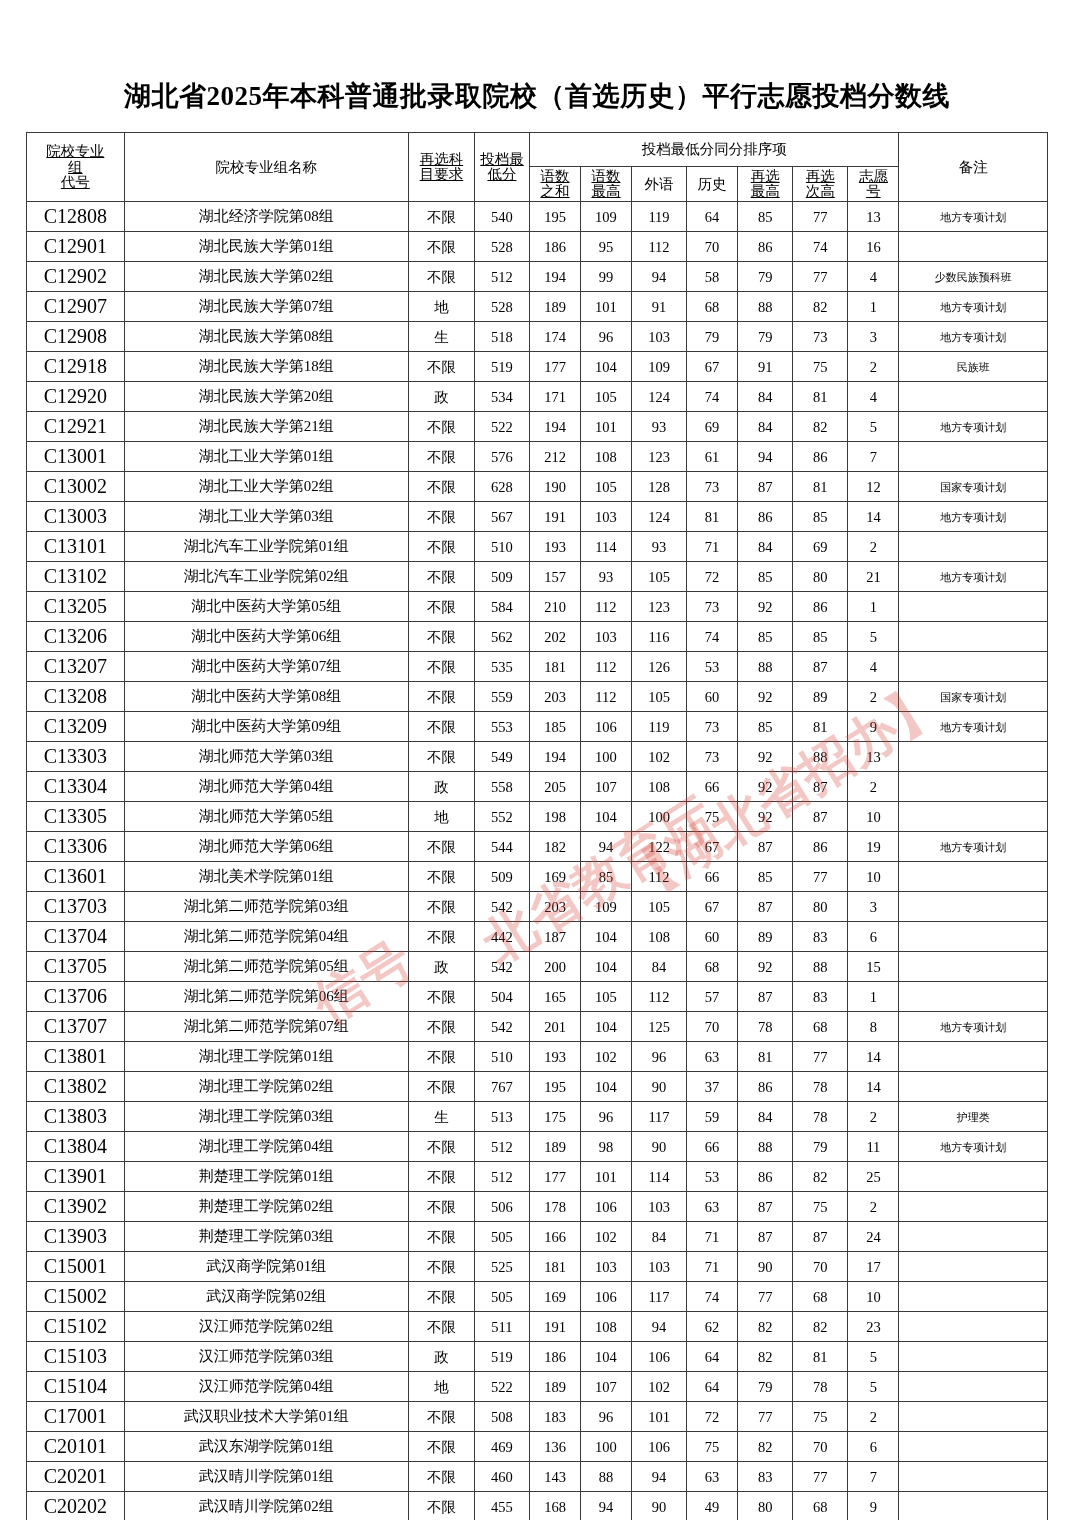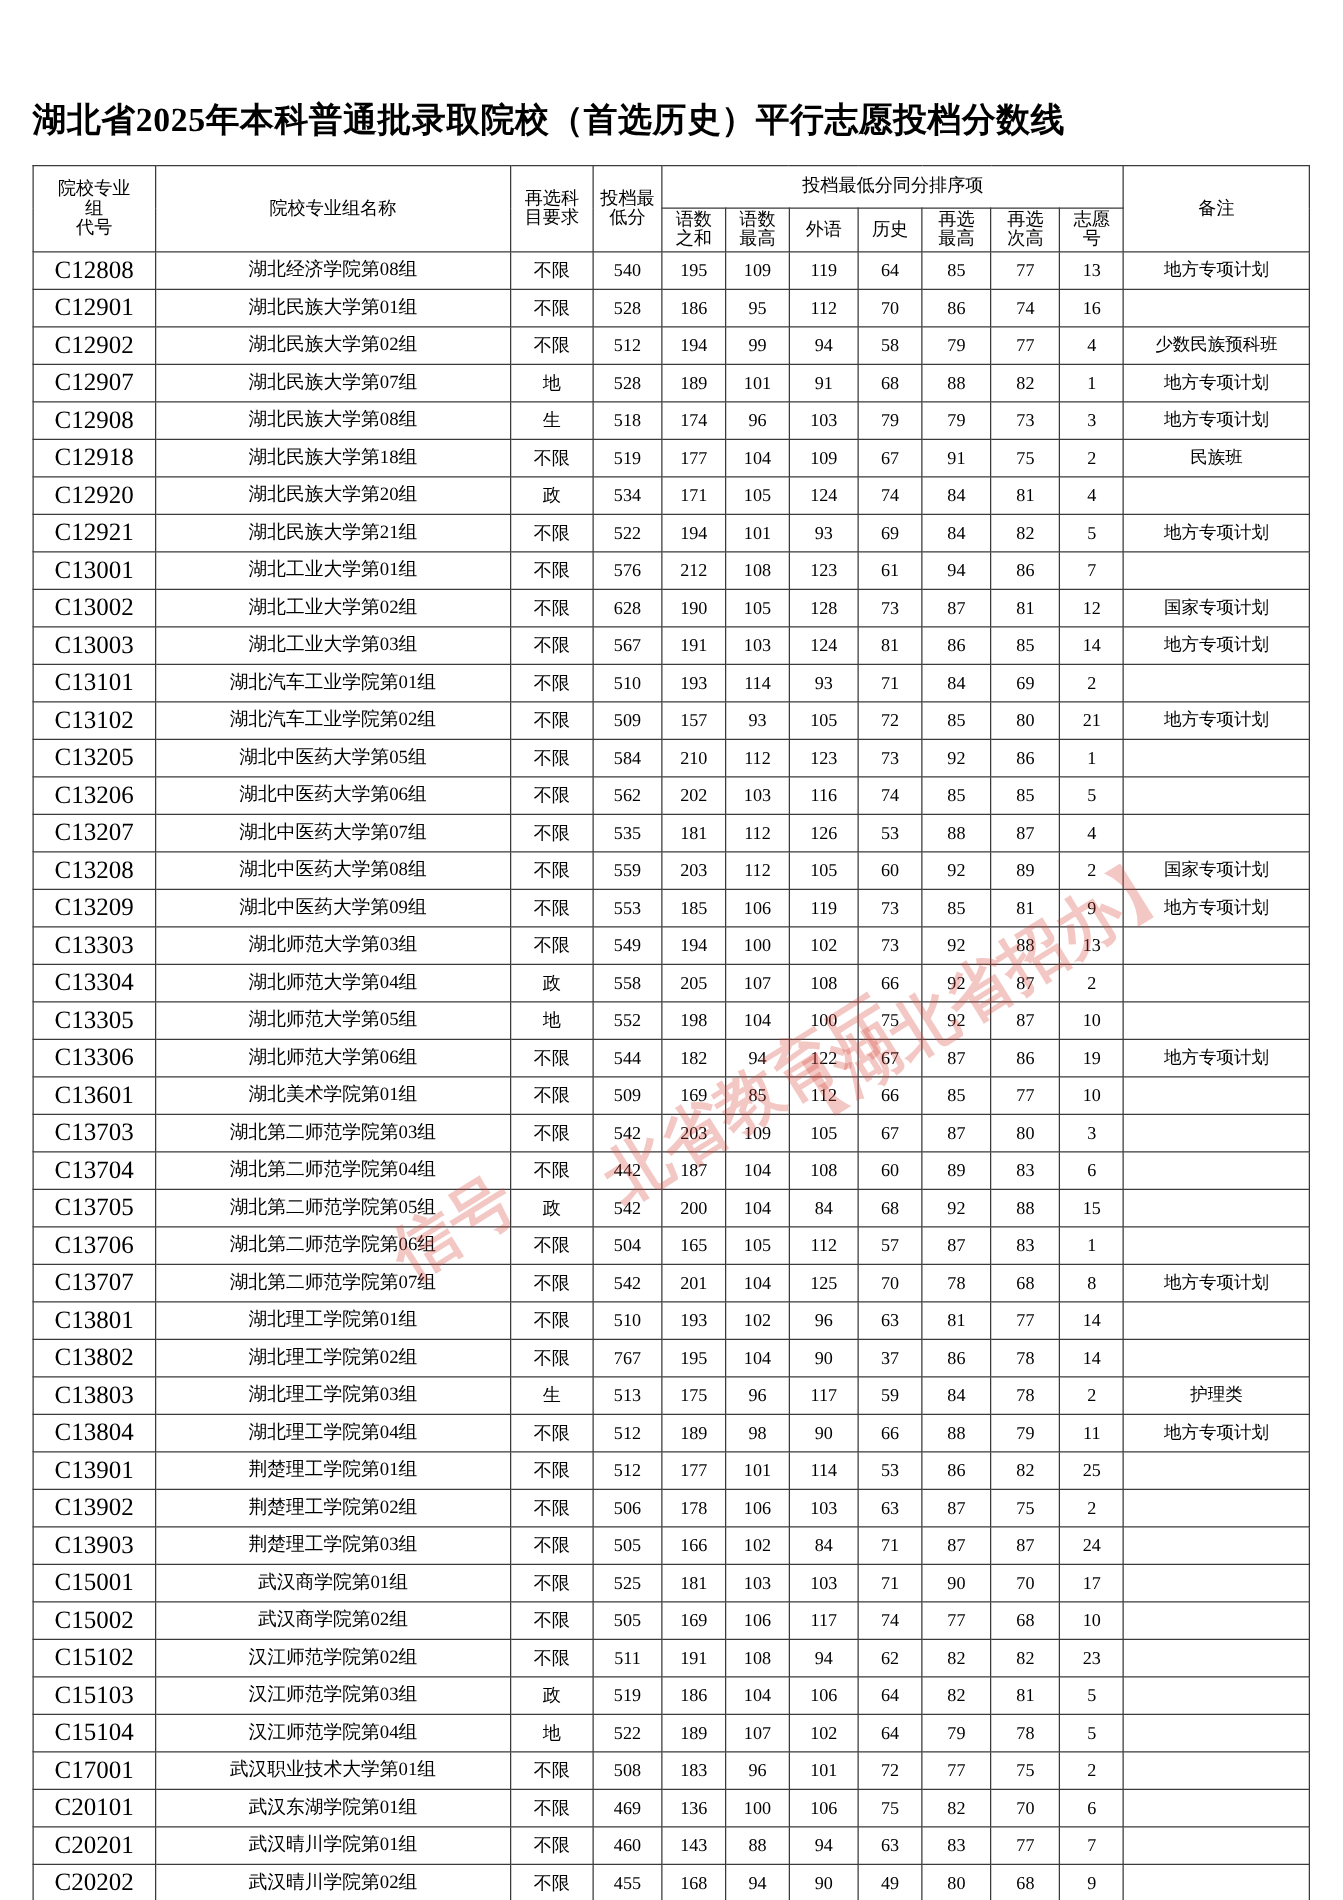--- a/index.html
+++ b/index.html
@@ -16,21 +16,21 @@
     overflow: hidden;
   }
   .page {
     position: relative;
     width: 1074px;
     height: 1520px;
     box-sizing: border-box;
     padding: 78px 26px 0 26px;
   }
   .doc-title {
-    text-align: left;
+    text-align: center;
     font-size: 27px;
     font-weight: bold;
     letter-spacing: 0.5px;
     margin: 0 0 18px 0;
     font-family: "Liberation Serif", "DejaVu Serif", serif;
   }
   table.score-table {
     border-collapse: collapse;
     width: 1022px;
     table-layout: fixed;
@@ -69,25 +69,26 @@
   td.cell-name {
     text-align: left;
     padding-left: 12px;
     font-size: 15px;
   }
   td.cell-code {
     font-size: 20px;
     font-family: "Liberation Serif", "DejaVu Serif", serif;
   }
   td.cell-note {
-    font-size: 14px;
+    font-size: 11px;
   }
   .stacked {
     display: block;
     line-height: 1.05;
+    text-decoration: underline;
   }
   .watermark {
     position: absolute;
     left: 0;
     top: 0;
     width: 1074px;
     height: 1520px;
     pointer-events: none;
     z-index: 5;
   }

